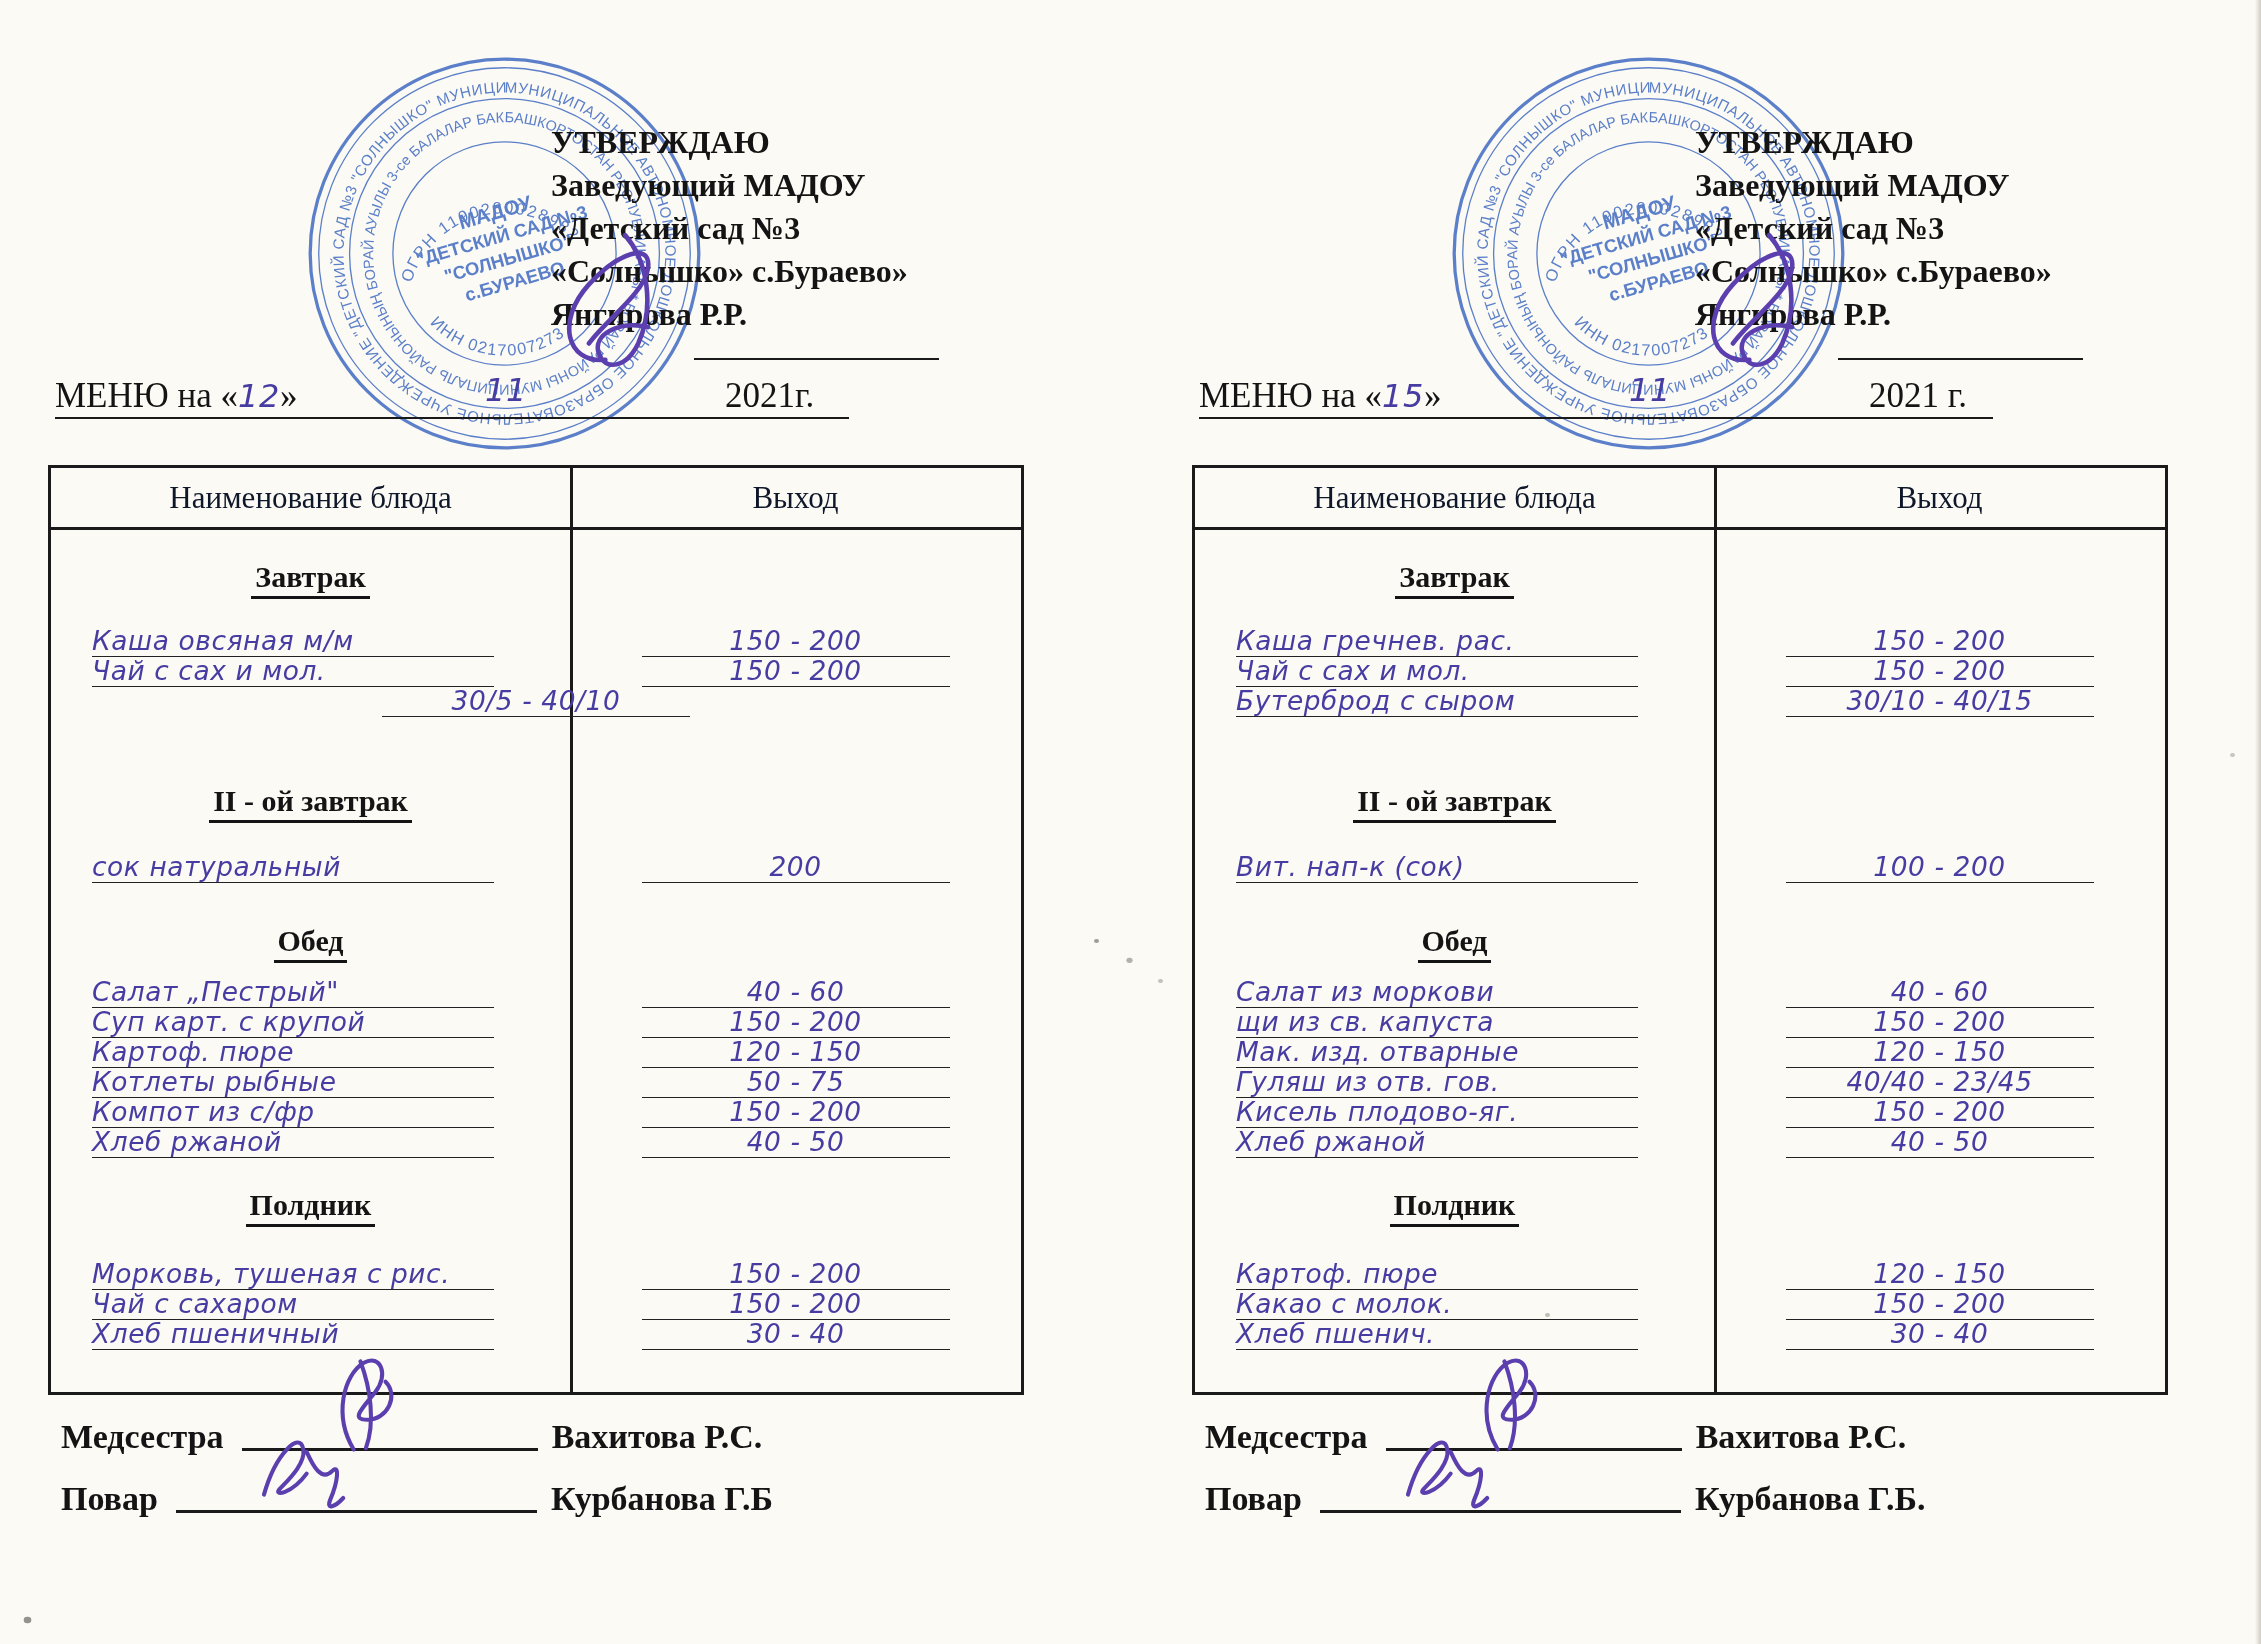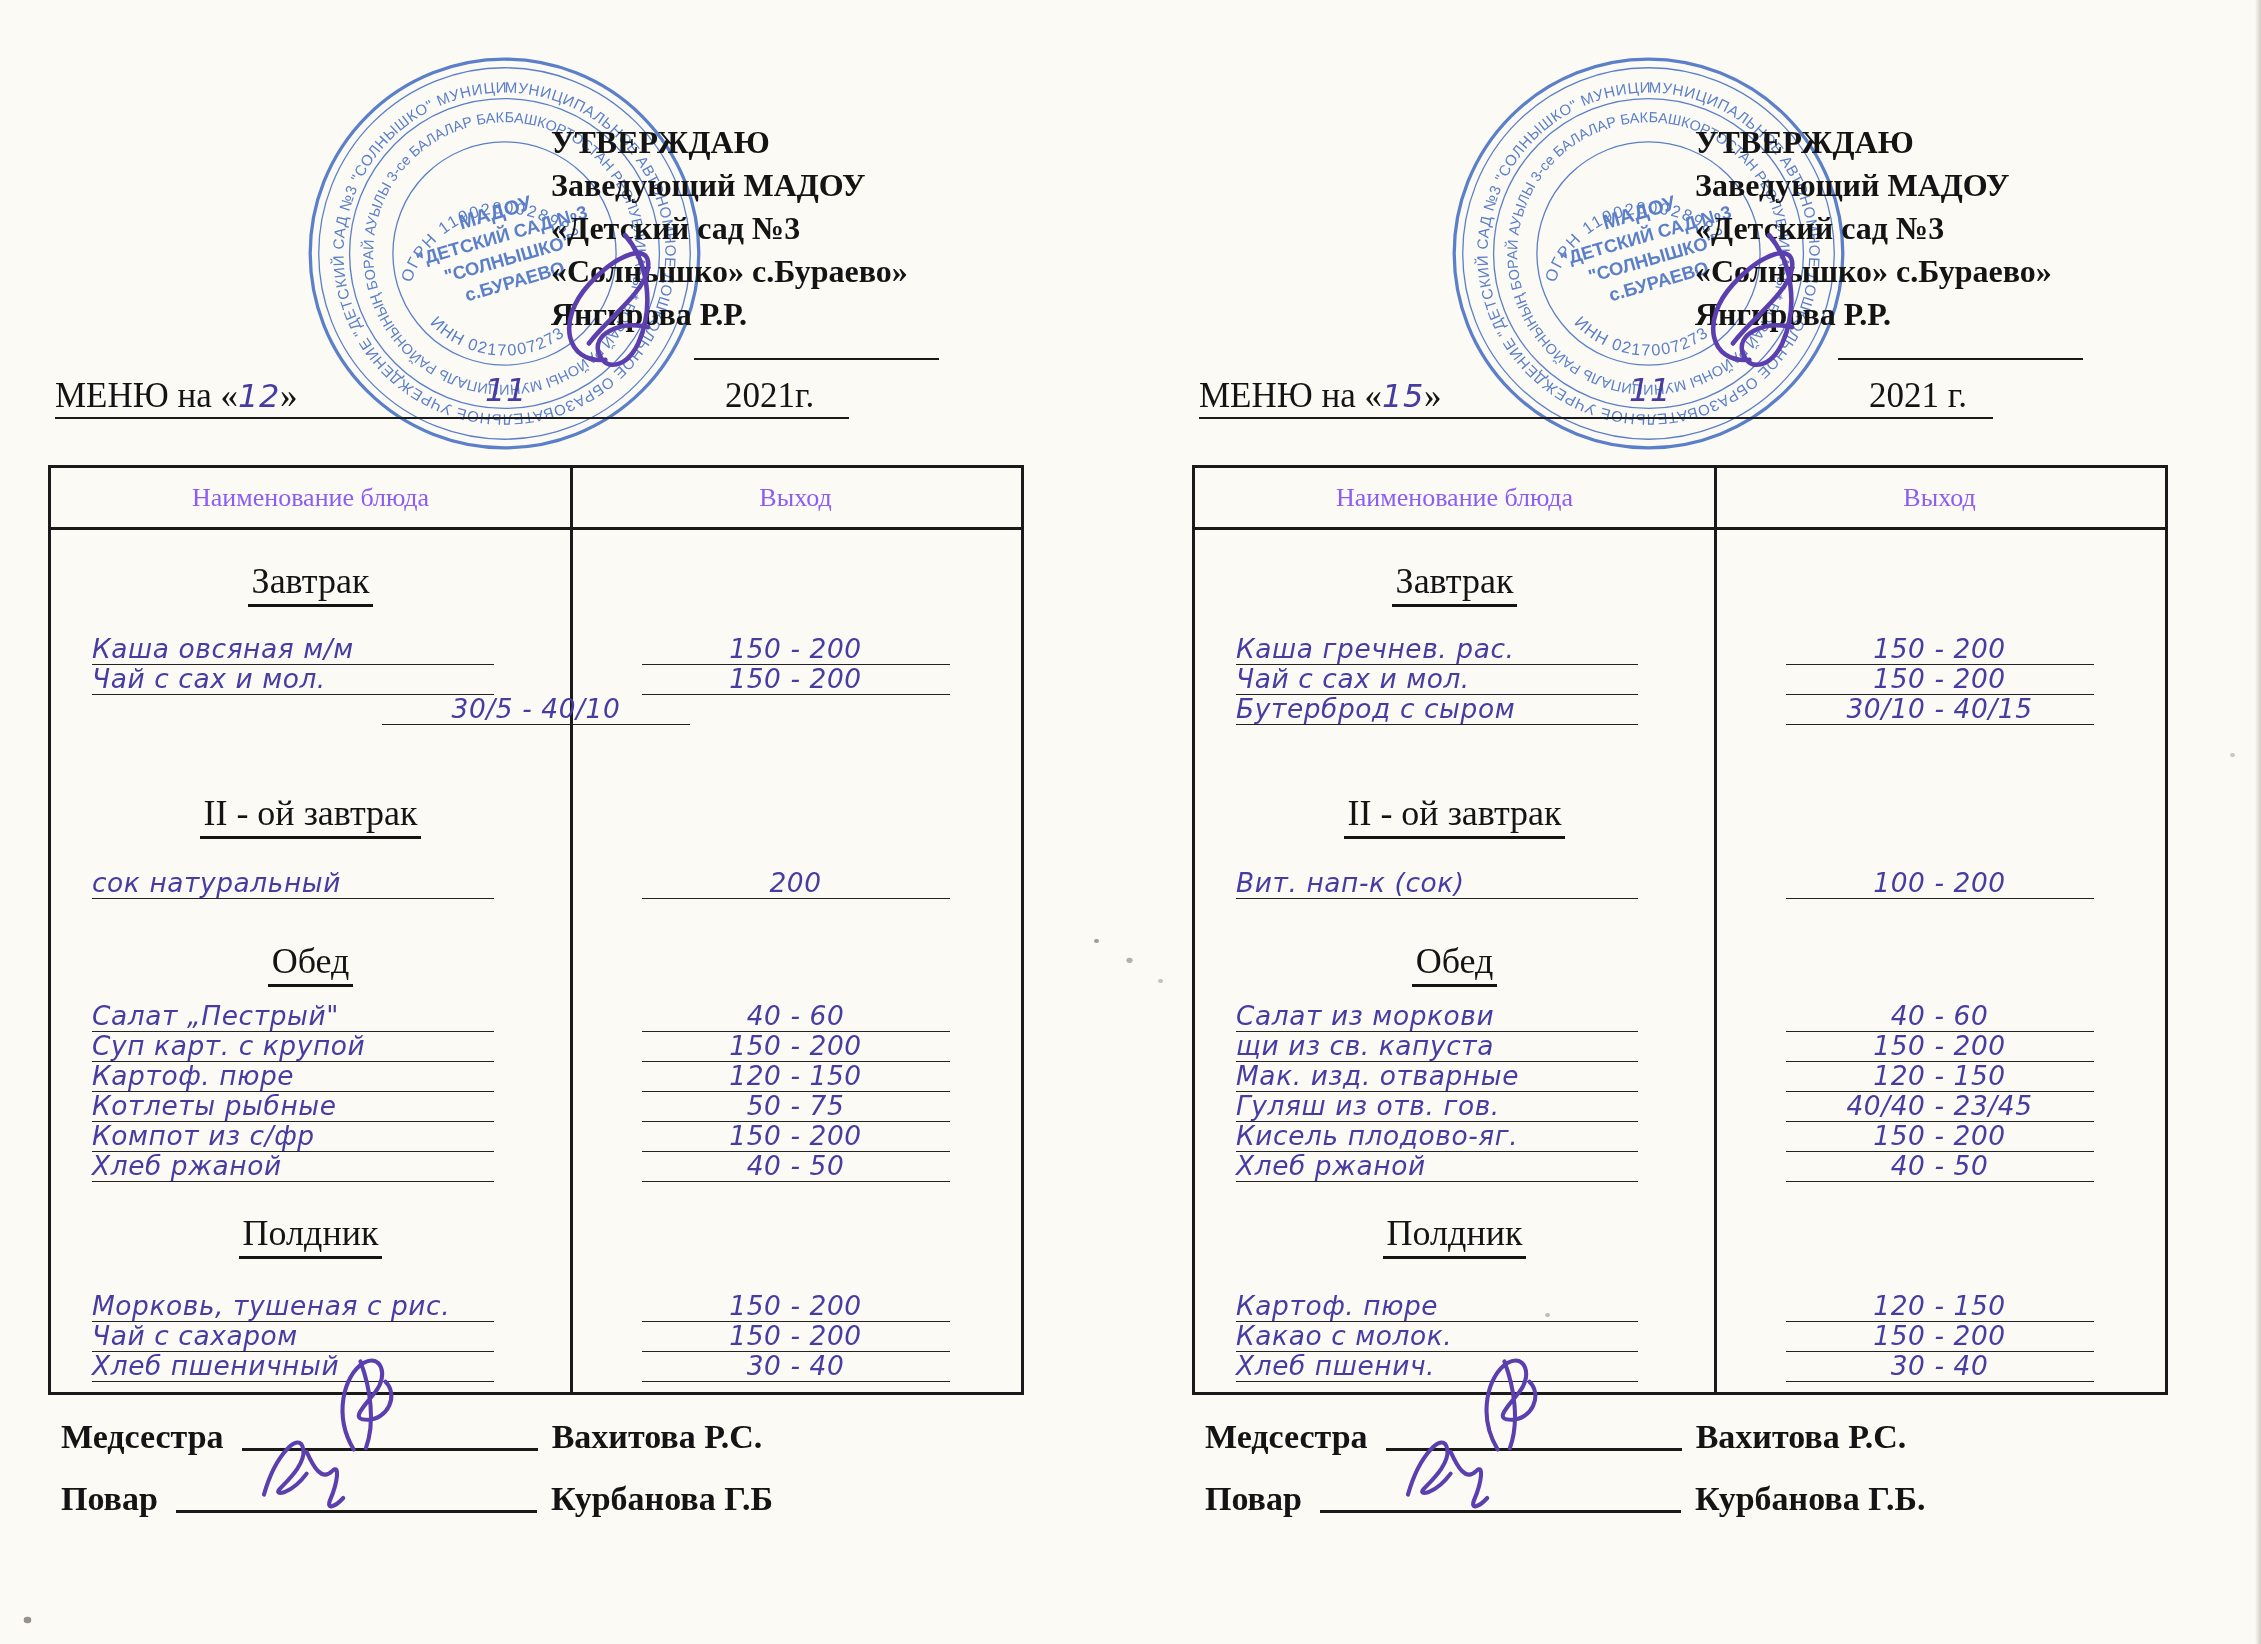--- a/index.html
+++ b/index.html
@@ -34,27 +34,27 @@
     border-bottom:2.6px solid #1a1a1a;font-size:35px;color:#141414;white-space:nowrap;}
   .hand{font-family:"DejaVu Sans", sans-serif;font-style:italic;color:#473ca2;letter-spacing:0.6px;}
   .menu-day{font-size:32px;}
   .menu-month{position:absolute;left:430px;top:-5.2px;font-size:32px;}
   .menu-year{position:absolute;left:646px;top:0;margin-left:24px;}
 
   
   .table{position:absolute;left:48px;top:465px;width:976px;height:930px;
     border:3.2px solid #1a1a1a;box-sizing:border-box;}
   .thead{position:relative;height:59px;border-bottom:3.2px solid #1a1a1a;display:flex;}
-  .th{display:flex;align-items:center;justify-content:center;font-size:26px;color:#8b5cf6;}
+  .th{display:flex;align-items:center;justify-content:center;font-size:31px;color:#0f172a;}
   .th1{width:519px;} .th2{flex:1;}
   .vdiv{position:absolute;left:519px;top:0;bottom:0;width:2.6px;background:#1a1a1a;}
   .tbody{position:absolute;left:0;top:62px;right:0;}
 
   .sec-title{width:519px;display:flex;justify-content:center;}
-  .sec-title span{font-size:36px;font-weight:normal;color:#141414;
+  .sec-title span{font-size:30px;font-weight:bold;color:#141414;
     border-bottom:3.9px solid #141414;padding:0 3.9px 1.9px;}
   .sec0{margin-top:30px;} .sec0 .sec-title{margin-bottom:28px;}
   .sec1{margin-top:67px;} .sec1 .sec-title{margin-bottom:30px;}
   .sec2{margin-top:41px;} .sec2 .sec-title{margin-bottom:15.5px;}
   .sec3{margin-top:30px;} .sec3 .sec-title{margin-bottom:33px;}
 
   .row{display:flex;height:30px;align-items:flex-end;}
   .nwrap{width:519px;padding-left:41px;box-sizing:border-box;margin-top:16px;}
   .ncell{width:402px;border-bottom:1.9px solid #222;font-size:26.4px;line-height:30px;white-space:nowrap;}
   .owrap{flex:1;display:flex;justify-content:center;}

